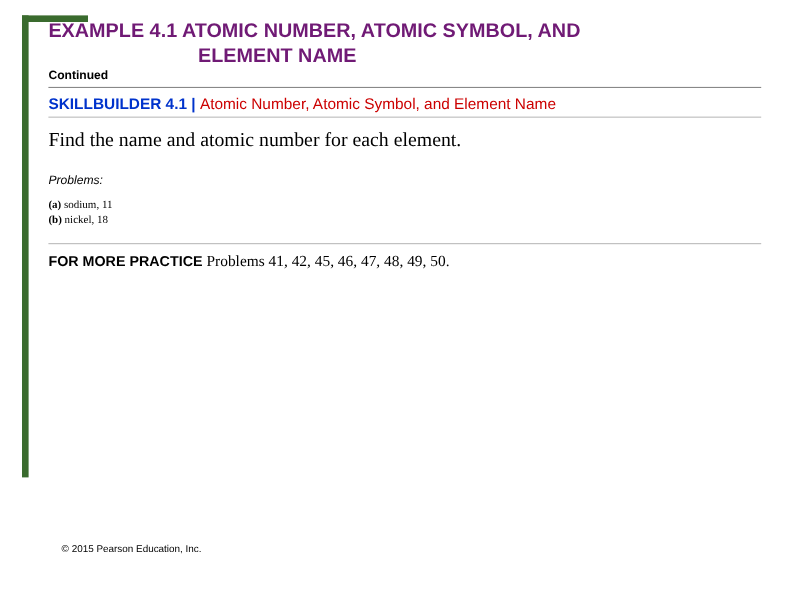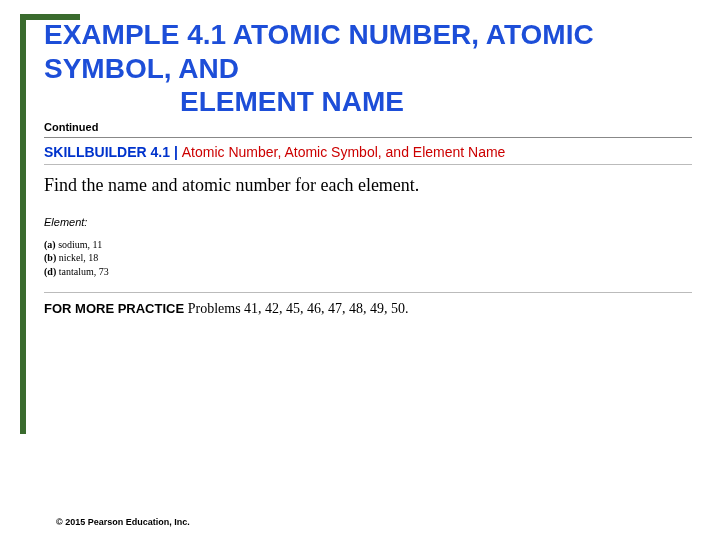--- a/index.html
+++ b/index.html
@@ -24,22 +24,22 @@
     left: 20px;
     top: 14px;
     width: 60px;
     height: 6px;
     background: #3a6b2e;
   }
   .content { padding-left: 8px; }
   .example-title {
     font-family: Arial, Helvetica, sans-serif;
     font-weight: bold;
-    font-size: 28px;
-    color: #1d4ed8;
+    font-size: 18px;
+    color: #701a75;
     line-height: 1.2;
     padding-left: 0;
   }
   .example-title .line2 { padding-left: 136px; }
   .continued {
     font-family: Arial, Helvetica, sans-serif;
     font-weight: bold;
     font-size: 11px;
     color: #000;
     margin-top: 2px;
@@ -90,25 +90,24 @@
   }
   .more-practice {
     font-family: Arial, Helvetica, sans-serif;
     font-size: 13px;
   }
   .more-practice .mp-bold { font-weight: bold; margin-top: 24px; }
   .more-practice .mp-rest { font-family: "Times New Roman", Times, serif; font-size: 14px; }
   .copyright {
     position: absolute;
     left: 56px;
-    bottom: 13px;
+    bottom: 36px;
     font-family: Arial, Helvetica, sans-serif;
     font-size: 9px;
     color: #000;
-    font-weight: bold;
   }
 </style>
 </head>
 <body>
 
 <div class="accent-bar"></div>
 <div class="accent-top"></div>
 
 <div class="content">
 
@@ -122,26 +121,25 @@
 
   <div class="skillbuilder">
     <span class="sb-bold">SKILLBUILDER 4.1 | </span><span class="sb-rest">Atomic Number, Atomic Symbol, and Element Name</span>
   </div>
 
   <hr class="hr2">
 
   <div class="instruction">Find the name and atomic number for each element.</div>
 
 
-  <div class="answers-label">Element:</div>
+  <div class="answers-label">Problems:</div>
 
   <div class="answers">
     <div><span class="lbl">(a)</span><span> sodium, 11</span></div>
     <div><span class="lbl">(b)</span><span> nickel, 18</span></div>
-    <div><span class="lbl">(d)</span><span> tantalum, 73</span></div>
   </div>
 
   <hr class="hr3">
 
   <div class="more-practice">
     <span class="mp-bold">FOR MORE PRACTICE </span><span class="mp-rest">Problems 41, 42, 45, 46, 47, 48, 49, 50.</span>
   </div>
 
 </div>
 

